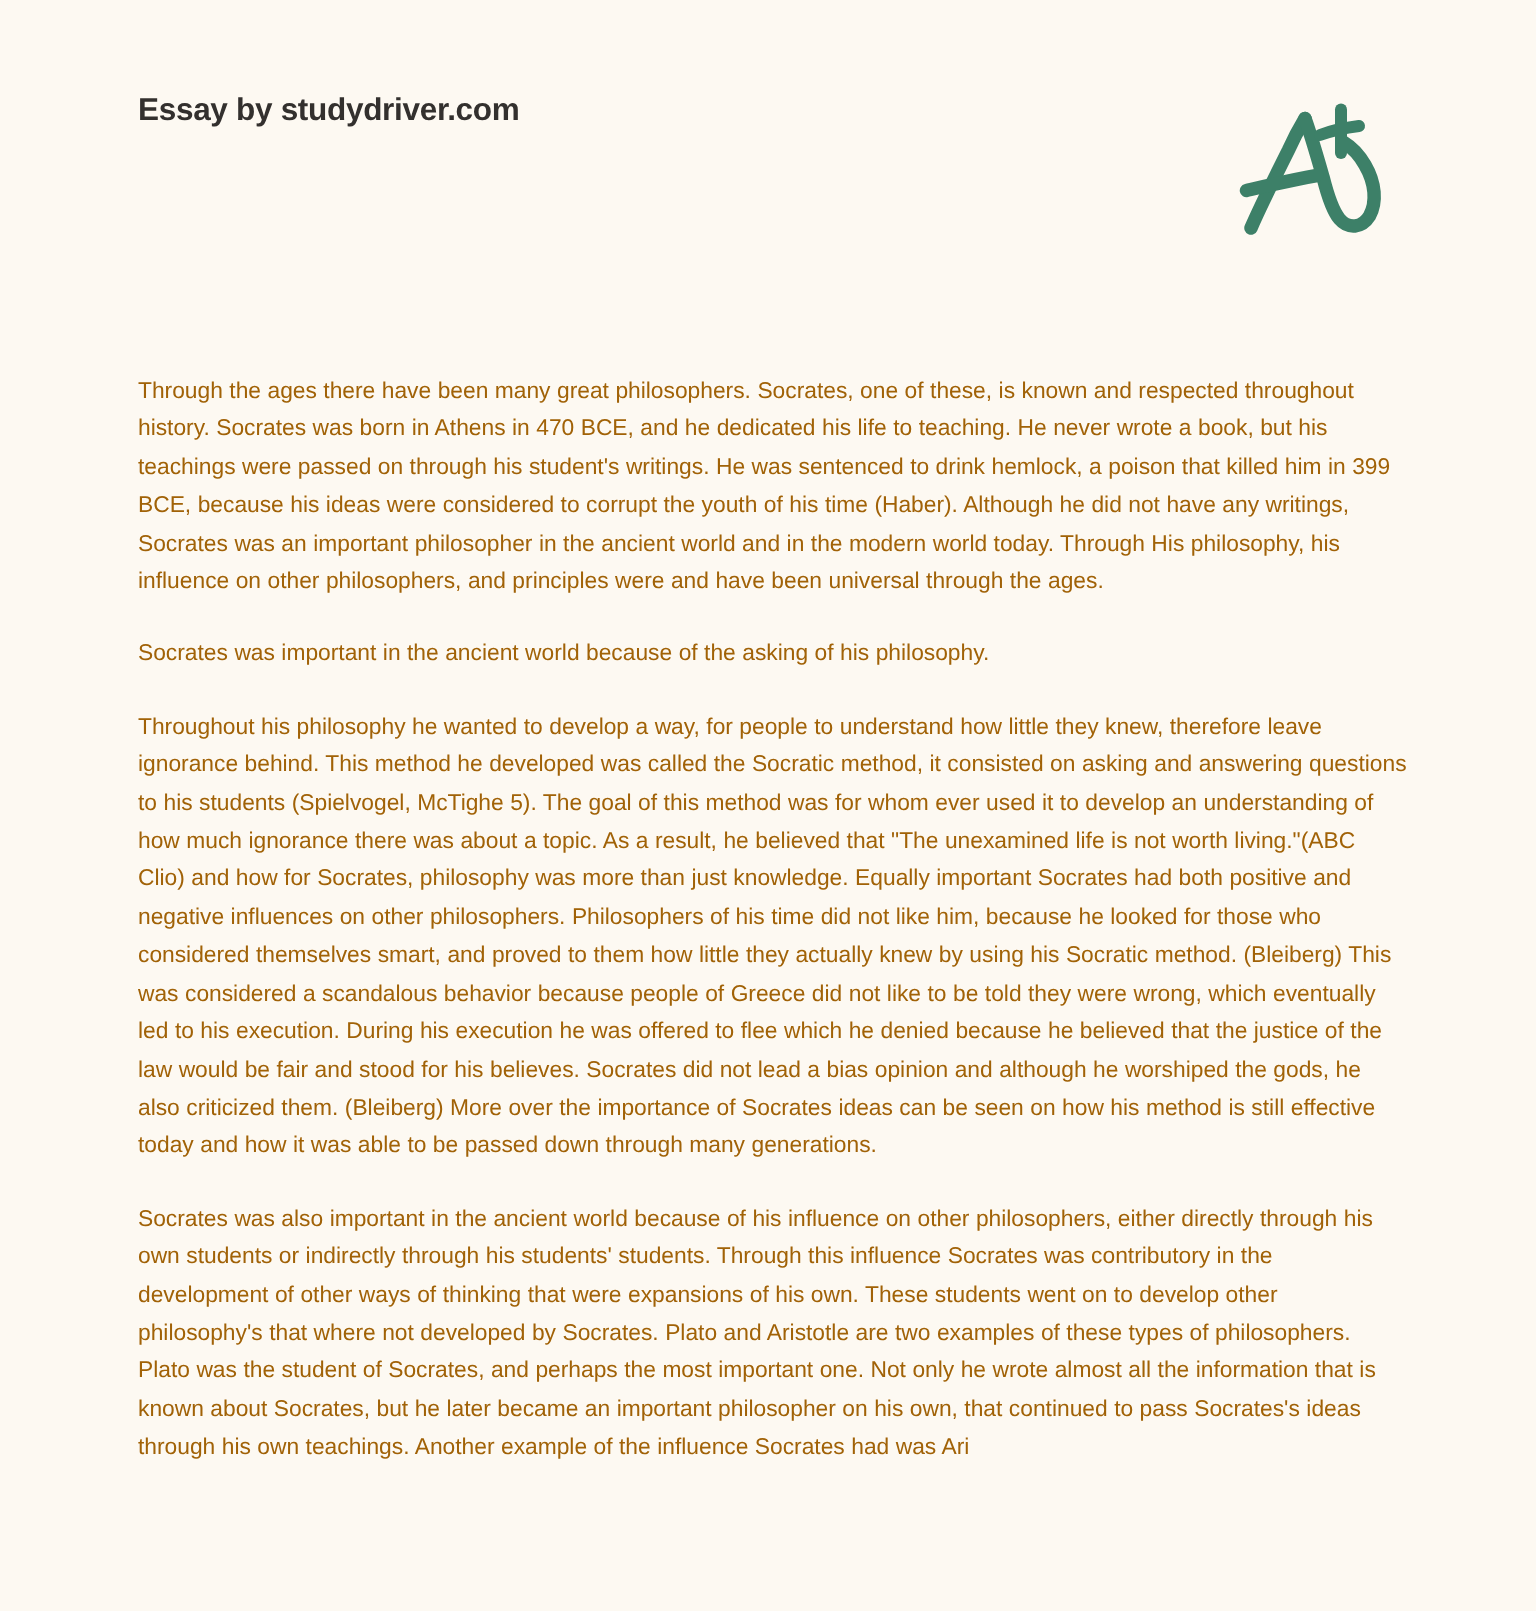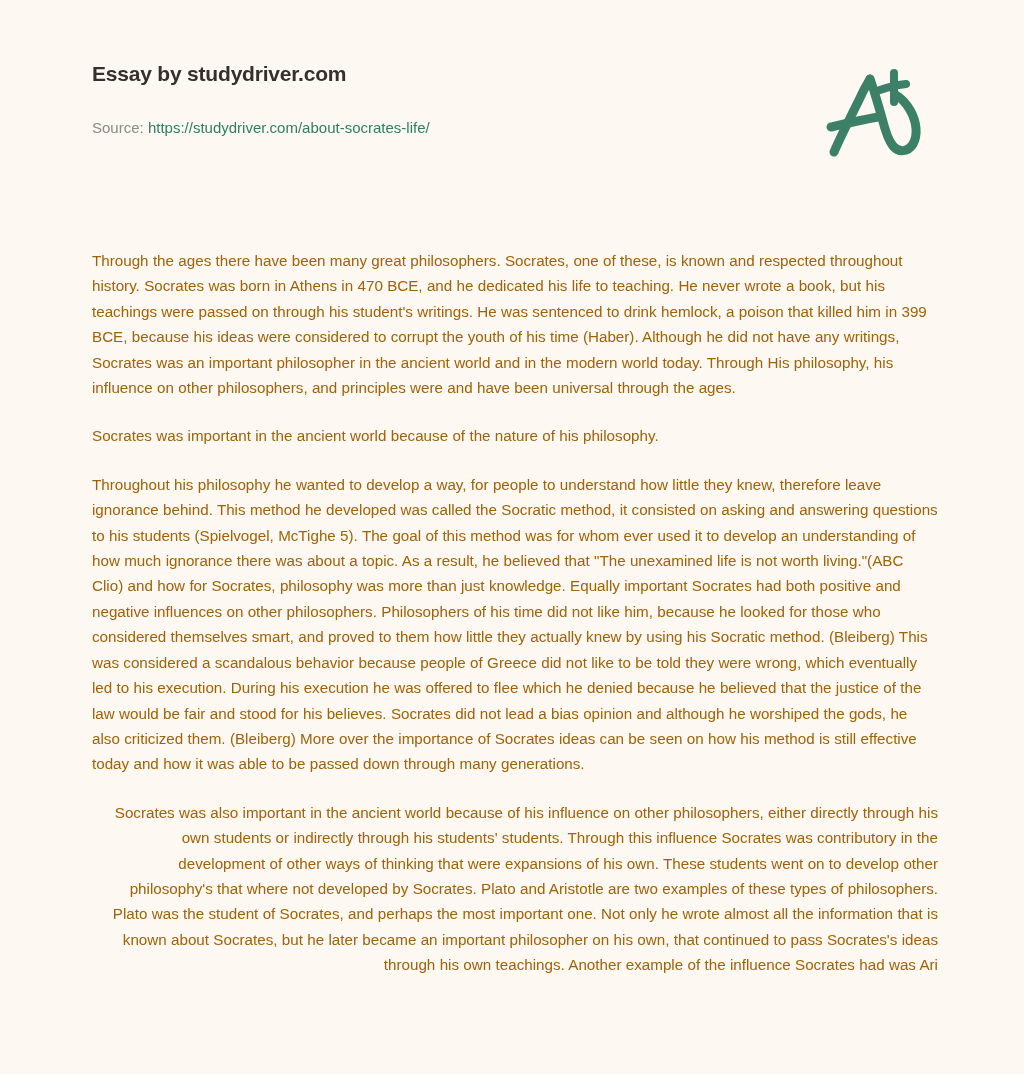--- a/index.html
+++ b/index.html
@@ -96,36 +96,31 @@
     margin: 0 0 23px 0;
     font-size: 15.2px;
     line-height: 25.4px;
     color: #a16207;
     text-align: left;
     word-spacing: 0.1px;
   }
 
   .article-body p:last-child {
     margin-bottom: 0;
-    text-align: right;
   }
 </style>
 </head>
 <body>
 
 <div class="page">
 
   <div class="header">
 
     <div class="byline">Essay by studydriver.com</div>
 
-    <div class="source-line">
-      <span class="source-label">Source:</span>
-      <span class="source-url">https://studydriver.com/about-socrates-life/</span>
-    </div>
 
     <div class="logo">
       <svg viewBox="0 0 130 125" xmlns="http://www.w3.org/2000/svg">
         <g fill="none" stroke="#3d8068" stroke-linecap="round" stroke-linejoin="round">
 
           <path d="M28 100 C34 86, 44 66, 53 48 C57 39, 61 32, 64 27" stroke-width="9"></path>
 
           <path d="M64 27 C68 38, 72 52, 76 66 C79 78, 82 88, 87 94
                    C93 101, 102 100, 107 92 C112 83, 111 70, 104 58
                    C100 51, 95 46, 90 43" stroke-width="9"></path>
@@ -139,20 +134,20 @@
       </svg>
     </div>
 
   </div>
 
   <div class="article">
 
 
     <div class="article-body">
       <p>Through the ages there have been many great philosophers. Socrates, one of these, is known and respected throughout history. Socrates was born in Athens in 470 BCE, and he dedicated his life to teaching. He never wrote a book, but his teachings were passed on through his student's writings. He was sentenced to drink hemlock, a poison that killed him in 399 BCE, because his ideas were considered to corrupt the youth of his time (Haber). Although he did not have any writings, Socrates was an important philosopher in the ancient world and in the modern world today. Through His philosophy, his influence on other philosophers, and principles were and have been universal through the ages.</p>
-      <p>Socrates was important in the ancient world because of the nature of his philosophy.</p>
+      <p>Socrates was important in the ancient world because of the asking of his philosophy.</p>
       <p>Throughout his philosophy he wanted to develop a way, for people to understand how little they knew, therefore leave ignorance behind. This method he developed was called the Socratic method, it consisted on asking and answering questions to his students (Spielvogel, McTighe 5). The goal of this method was for whom ever used it to develop an understanding of how much ignorance there was about a topic. As a result, he believed that "The unexamined life is not worth living."(ABC Clio) and how for Socrates, philosophy was more than just knowledge. Equally important Socrates had both positive and negative influences on other philosophers. Philosophers of his time did not like him, because he looked for those who considered themselves smart, and proved to them how little they actually knew by using his Socratic method. (Bleiberg) This was considered a scandalous behavior because people of Greece did not like to be told they were wrong, which eventually led to his execution. During his execution he was offered to flee which he denied because he believed that the justice of the law would be fair and stood for his believes. Socrates did not lead a bias opinion and although he worshiped the gods, he also criticized them. (Bleiberg) More over the importance of Socrates ideas can be seen on how his method is still effective today and how it was able to be passed down through many generations.</p>
       <p>Socrates was also important in the ancient world because of his influence on other philosophers, either directly through his own students or indirectly through his students' students. Through this influence Socrates was contributory in the development of other ways of thinking that were expansions of his own. These students went on to develop other philosophy's that where not developed by Socrates. Plato and Aristotle are two examples of these types of philosophers. Plato was the student of Socrates, and perhaps the most important one. Not only he wrote almost all the information that is known about Socrates, but he later became an important philosopher on his own, that continued to pass Socrates's ideas through his own teachings. Another example of the influence Socrates had was Ari</p>
     </div>
 
   </div>
 
 </div>
 
 </body></html>

